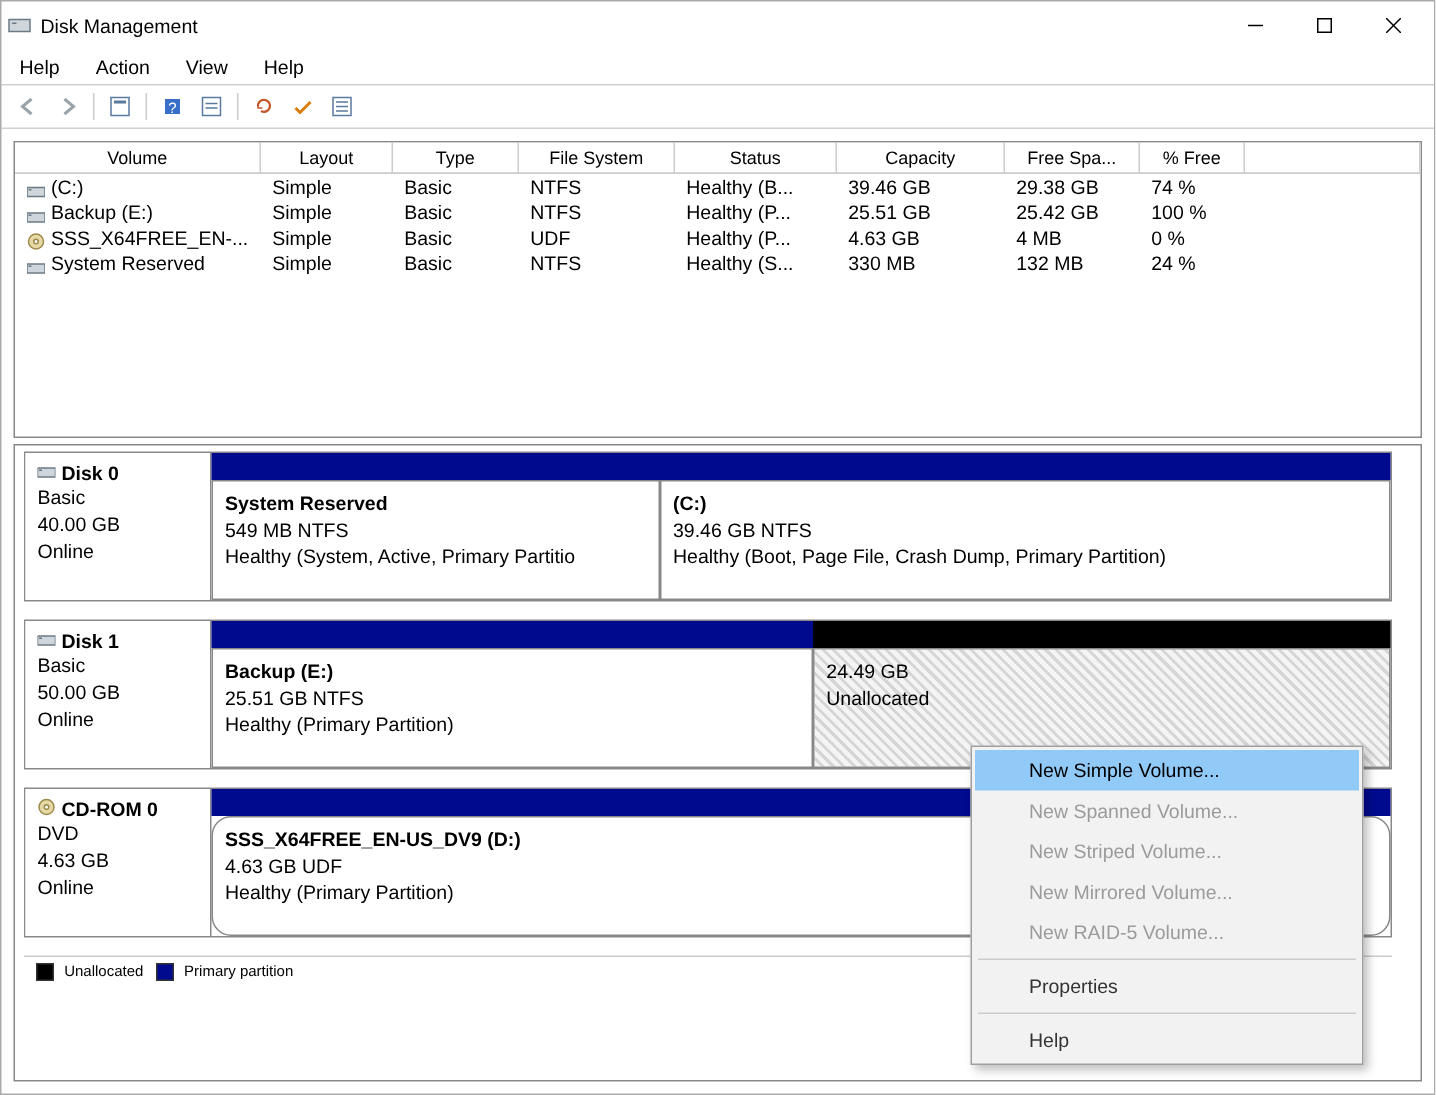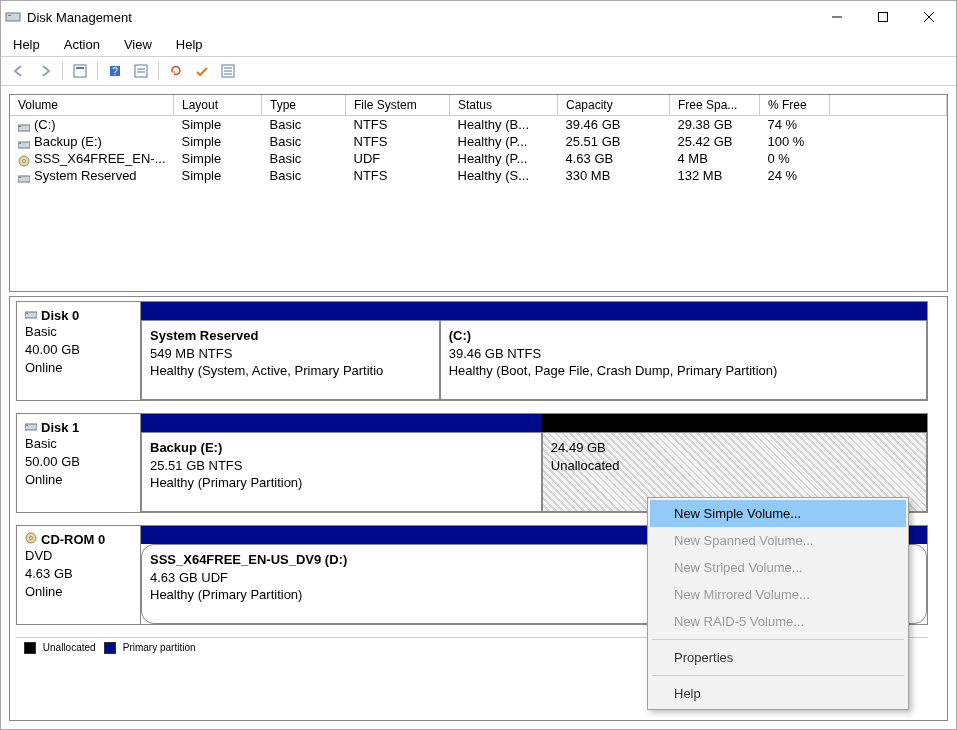--- a/index.html
+++ b/index.html
@@ -13,42 +13,42 @@
 .menubar { display: flex; gap: 16px; padding: 2px 8px; font-size: 13px; }
 .menubar span { padding: 2px 4px; }
 .toolbar { display: flex; align-items: center; gap: 2px; padding: 3px 6px; border-bottom: 1px solid #d0d0d0; border-top: 1px solid #d0d0d0; }
 .toolbar-btn { width: 24px; height: 22px; display: flex; align-items: center; justify-content: center; border: 1px solid transparent; }
 .toolbar-sep { width: 1px; height: 18px; background: #ccc; margin: 0 3px; }
 
 .content { flex: 1; display: flex; flex-direction: column; overflow: hidden; }
 
 .volume-table { border: 1px solid #888; margin: 8px 8px 4px 8px; height: 198px; overflow: hidden; }
 .volume-table table { width: 100%; border-collapse: collapse; }
-.volume-table th { text-align: left; font-weight: normal; padding: 3px 8px; border-right: 1px solid #ccc; border-bottom: 1px solid #ccc; background: #fff; font-size: 12px; }
+.volume-table th { text-align: center; font-weight: normal; padding: 3px 8px; border-right: 1px solid #ccc; border-bottom: 1px solid #ccc; background: #fff; font-size: 12px; }
 .volume-table td { padding: 1px 8px; white-space: nowrap; font-size: 13px; }
 .vol-icon { display: inline-block; width: 12px; height: 10px; vertical-align: middle; margin-right: 4px; }
 
 .disk-area { flex: 1; border: 1px solid #888; margin: 0 8px 8px 8px; overflow-y: scroll; padding: 4px 19px 0 6px; position: relative; }
 .disk-row { display: flex; border: 1px solid #888; margin-bottom: 12px; min-height: 100px; }
 .disk-label { width: 124px; padding: 6px 8px; border-right: 1px solid #888; background: #fff; }
 .disk-label .disk-title { font-weight: bold; font-size: 13px; }
 .disk-label .disk-line { font-size: 13px; line-height: 1.4; }
 .disk-parts { flex: 1; display: flex; flex-direction: column; }
 .disk-header-bar { height: 18px; display: flex; }
 .disk-header-bar > div { height: 100%; }
 .disk-body { flex: 1; display: flex; }
 .part { border: 1px solid #888; padding: 6px 8px; font-size: 13px; line-height: 1.35; overflow: hidden; white-space: nowrap; background: #fff; }
 .part .part-title { font-weight: bold; }
 .hatched { background: repeating-linear-gradient(45deg, #f4f4f4 0, #f4f4f4 3px, #d6d6d6 3px, #d6d6d6 5px); }
 
 .legend { padding: 4px 8px 6px 8px; font-size: 10px; border-top: 1px solid #ccc; margin-top: 4px; }
 .legend-swatch { display: inline-block; width: 12px; height: 12px; vertical-align: middle; margin-right: 4px; border: 1px solid #333; }
 
 .context-menu { position: absolute; left: 647px; top: 497px; width: 262px; background: #f2f2f2; border: 1px solid #a0a0a0; box-shadow: 3px 3px 6px rgba(0,0,0,0.25); padding: 2px; font-size: 13px; }
-.context-menu .cm-item { padding: 6px 24px; color: #333; }
+.context-menu .cm-item { padding: 6px 36px; color: #333; }
 .context-menu .cm-item.highlight { background: #91c9f7; color: #000; }
 .context-menu .cm-item.disabled { color: #9b9b9b; }
 .context-menu .cm-sep { height: 1px; background: #ccc; margin: 4px 2px; }
 </style>
 </head>
 <body>
 
 <div class="window">
 
   <div class="titlebar">

